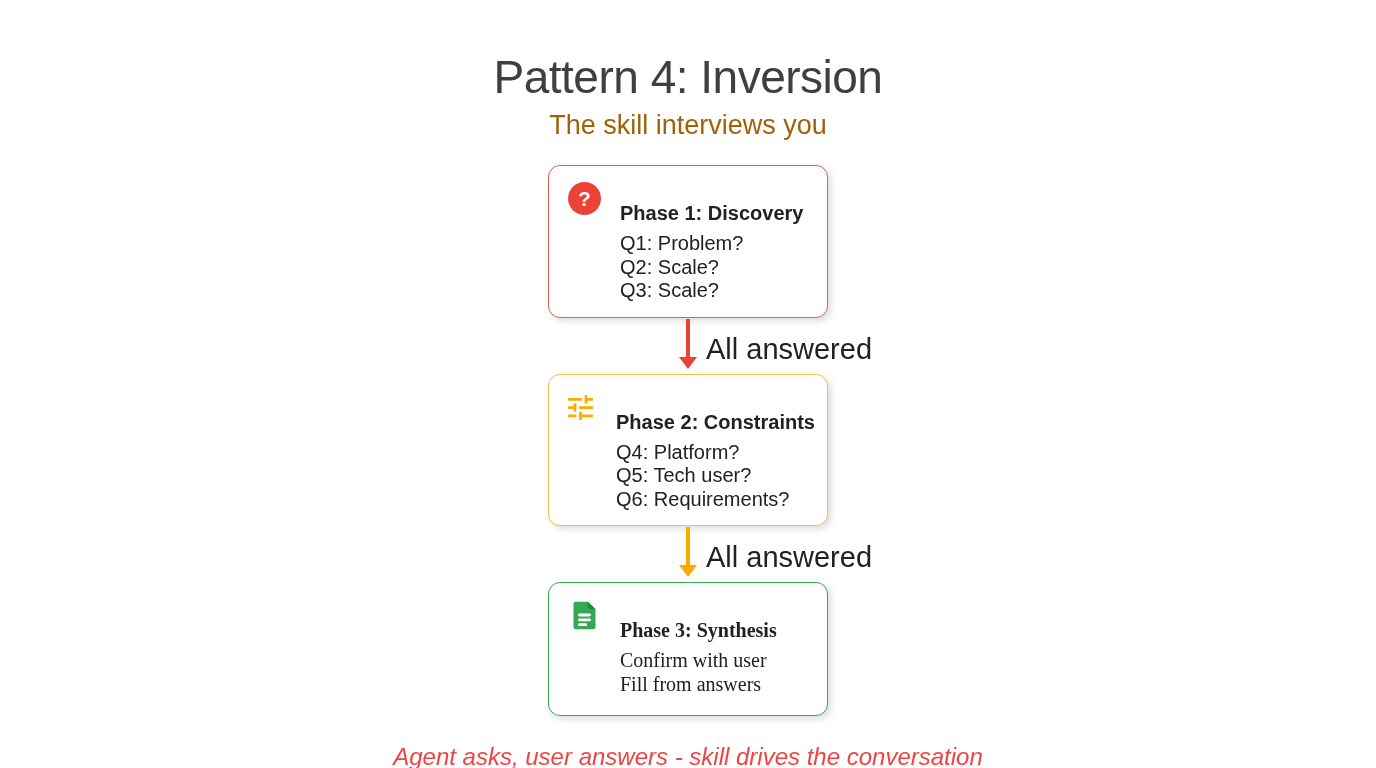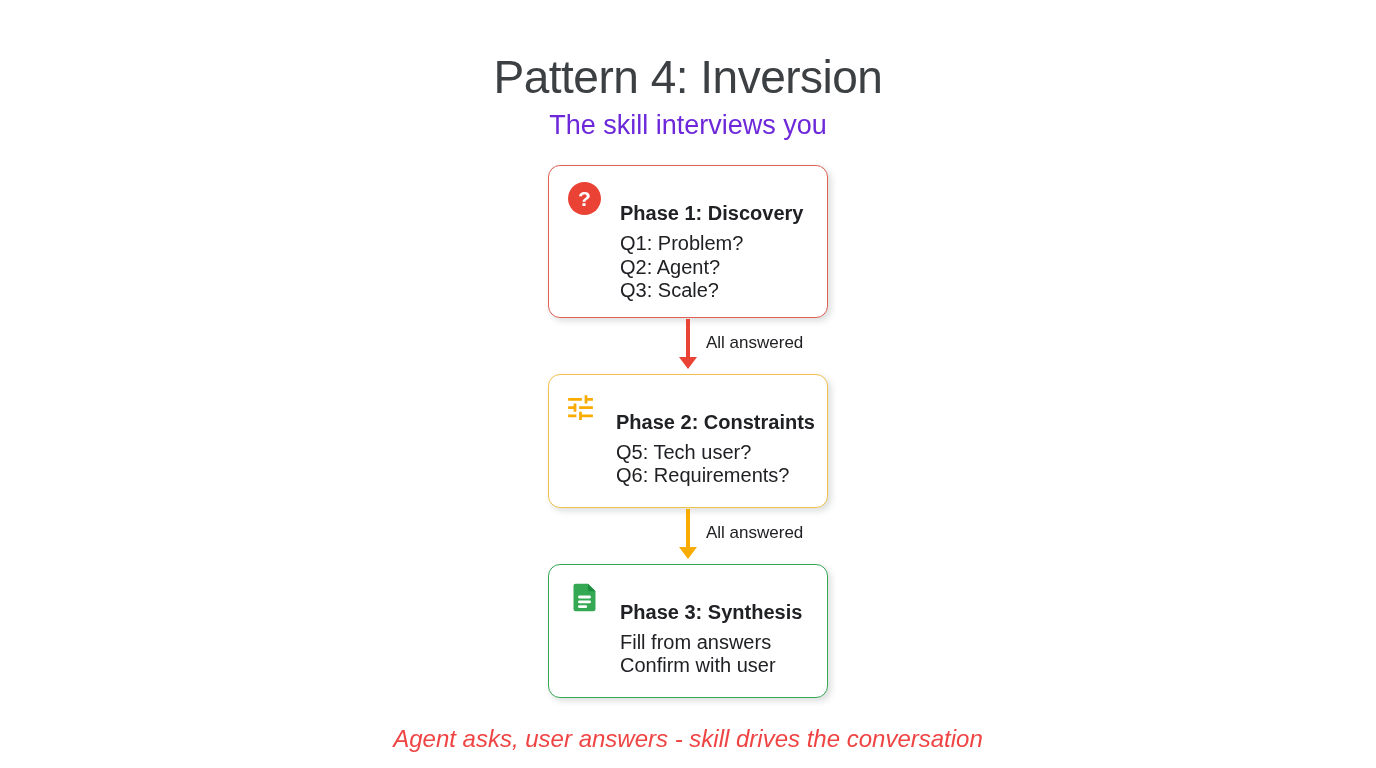--- a/index.html
+++ b/index.html
@@ -25,21 +25,21 @@
     font-weight: 400;
     color: #3c4043;
     text-align: center;
     letter-spacing: -0.5px;
   }
   .slide-subtitle {
     margin-top: 5px;
     font-size: 27px;
     line-height: 33px;
     font-weight: 400;
-    color: #6d28d9;
+    color: #a16207;
     text-align: center;
   }
   .flow {
     margin-top: 23px;
     display: flex;
     flex-direction: column;
     align-items: center;
   }
   .phase-card {
     width: 280px;
@@ -48,21 +48,21 @@
     border-radius: 12px;
     border: 1.5px solid #999;
     box-shadow: 3px 3px 6px rgba(60, 64, 67, 0.18);
     padding: 15px 16px 14px 19px;
     display: flex;
     align-items: flex-start;
     gap: 19px;
   }
   .phase-card.accent-red    { border-color: #e06055; }
   .phase-card.accent-yellow { border-color: #f0c14b; justify-content: center; }
-  .phase-card.accent-green  { border-color: #34a853; }
+  .phase-card.accent-green  { border-color: #34a853; font-family: Liberation Serif, serif; }
 
   .phase-icon {
     flex: 0 0 33px;
     width: 33px;
     height: 33px;
     margin-top: 1px;
   }
   .icon-circle {
     width: 33px;
     height: 33px;
@@ -118,21 +118,21 @@
     margin-top: -1px;
   }
   .connector.c-red .arrow-line { background: #ea4335; }
   .connector.c-red .arrow-head { border-top-color: #ea4335; }
   .connector.c-yellow .arrow-line { background: #f9ab00; }
   .connector.c-yellow .arrow-head { border-top-color: #f9ab00; }
   .connector-label {
     position: absolute;
     left: calc(50% + 18px);
     top: 15px;
-    font-size: 17px;
+    font-size: 29px;
     color: #202124;
     white-space: nowrap;
     text-align: right;
   }
 
   .slide-caption {
     margin-top: 26px;
     font-size: 24px;
     line-height: 30px;
     font-style: italic;
@@ -150,41 +150,42 @@
 
   <div class="flow">
 
     <div class="phase-card accent-red">
       <div class="phase-icon">
         <div class="icon-circle">?</div>
       </div>
       <div class="phase-body">
         <div class="phase-title">Phase 1: Discovery</div>
         <div class="phase-item">Q1: Problem?</div>
-        <div class="phase-item">Q2: Agent?</div>
+        <div class="phase-item">Q2: Scale?</div>
         <div class="phase-item">Q3: Scale?</div>
       </div>
     </div>
 
     <div class="connector c-red">
       <div class="connector-arrow">
         <div class="arrow-line"></div>
         <div class="arrow-head"></div>
       </div>
       <span class="connector-label">All answered</span>
     </div>
 
     <div class="phase-card accent-yellow">
       <div class="phase-icon">
         <svg viewBox="0 0 24 24" aria-hidden="true">
           <path fill="#F9AB00" d="M3 17v2h6v-2H3zm0-12v2h10V5H3zm10 16v-2h8v-2h-8v-2h-2v6h2zM7 9v2H3v2h4v2h2V9H7zm14 4v-2H11v2h10zm-6-4h2V7h4V5h-4V3h-2v6z"></path>
         </svg>
       </div>
       <div class="phase-body">
         <div class="phase-title">Phase 2: Constraints</div>
+        <div class="phase-item">Q4: Platform?</div>
         <div class="phase-item">Q5: Tech user?</div>
         <div class="phase-item">Q6: Requirements?</div>
       </div>
     </div>
 
     <div class="connector c-yellow">
       <div class="connector-arrow">
         <div class="arrow-line"></div>
         <div class="arrow-head"></div>
       </div>
@@ -196,22 +197,22 @@
         <svg viewBox="0 0 24 24" aria-hidden="true">
           <path fill="#34A853" d="M6 2h8.5L20 7.5V20.5A1.5 1.5 0 0 1 18.5 22h-13A1.5 1.5 0 0 1 4 20.5v-17A1.5 1.5 0 0 1 5.5 2z"></path>
           <path fill="#1E8E3E" d="M14.5 2v4a1.5 1.5 0 0 0 1.5 1.5h4z"></path>
           <rect x="7.3" y="10.6" width="9.4" height="2.1" rx="1" fill="#ffffff"></rect>
           <rect x="7.3" y="14.1" width="9.4" height="2.1" rx="1" fill="#ffffff"></rect>
           <rect x="7.3" y="17.6" width="6.6" height="2.1" rx="1" fill="#ffffff"></rect>
         </svg>
       </div>
       <div class="phase-body">
         <div class="phase-title">Phase 3: Synthesis</div>
+        <div class="phase-item">Confirm with user</div>
         <div class="phase-item">Fill from answers</div>
-        <div class="phase-item">Confirm with user</div>
       </div>
     </div>
 
   </div>
 
   <div class="slide-caption">Agent asks, user answers - skill drives the conversation</div>
 
 </div>
 
 </body></html>

